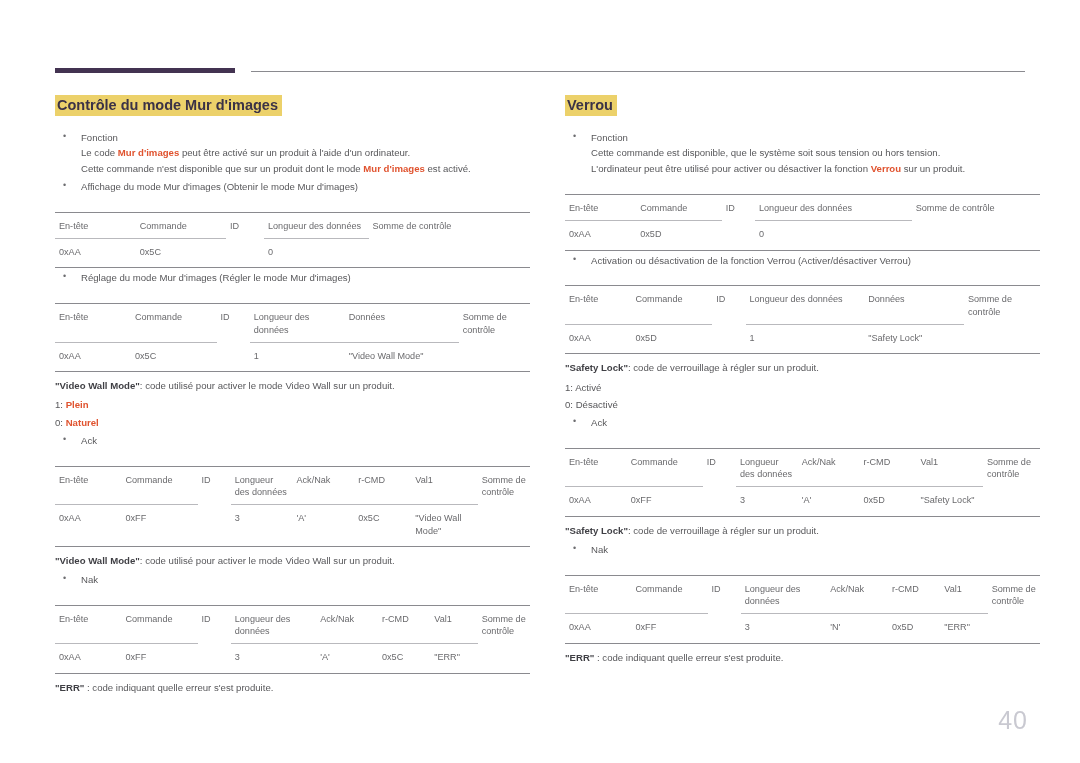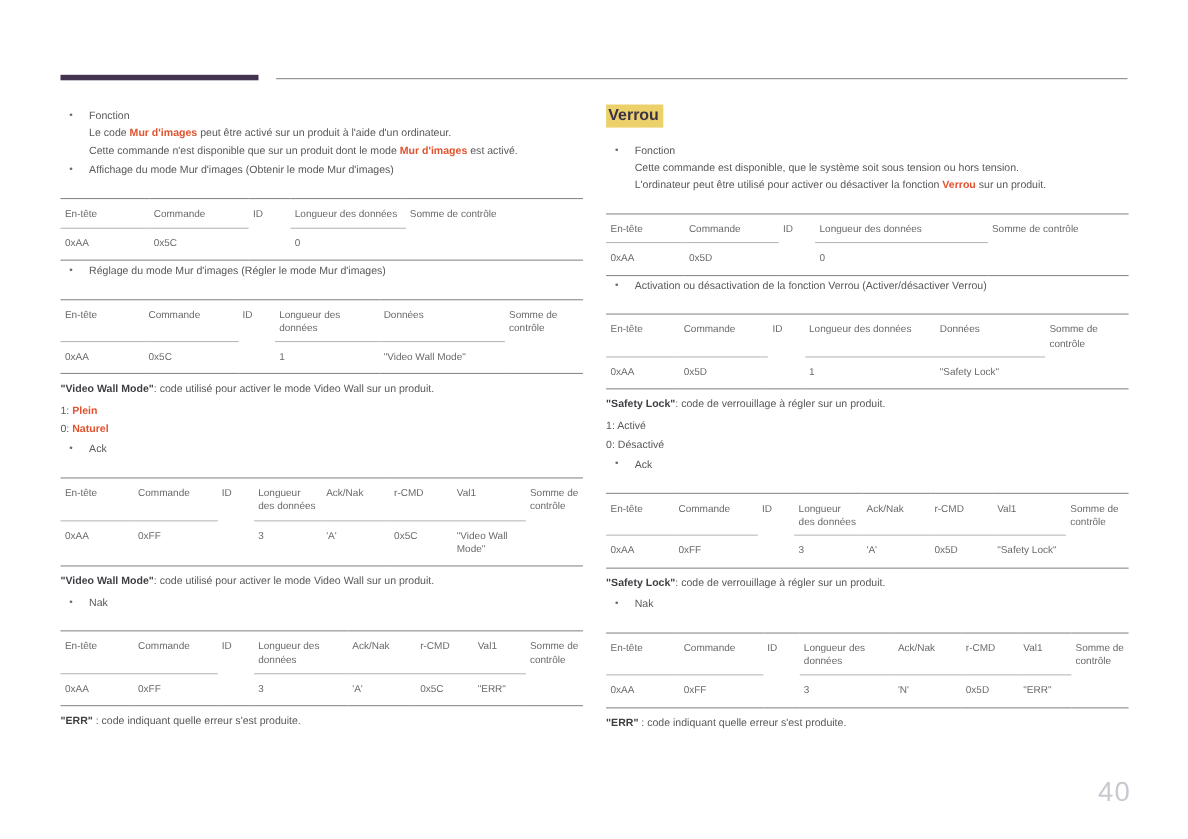--- a/index.html
+++ b/index.html
@@ -46,21 +46,21 @@
     background: #8a8a8f;
   }
 
   
   .col {
     position: absolute;
     top: 96px;
     width: 475px;
   }
   .col-left  { left: 55px; }
-  .col-right { left: 551px; }
+  .col-right { left: 565px; }
 
   
   h2.section-title {
     margin: 0 0 14px 0;
     font-size: 14.5px;
     font-weight: bold;
     color: #3b3246;
     line-height: 1.35;
   }
   h2.section-title span.hl {
@@ -171,20 +171,23 @@
 
 <div class="page">
 
   <div class="header-rules">
     <div class="hdr-bar-dark"></div>
     <div class="hdr-bar-thin"></div>
   </div>
 
   <div class="col col-left">
 
+    <h2 class="section-title">
+      <span class="hl">Contrôle du mode Mur d'images</span>
+    </h2>
 
     <div class="bullet">
       <span>Fonction</span>
       <span class="sub"><span>Le code </span><b class="em-red">Mur d'images</b><span> peut être activé sur un produit à l'aide d'un ordinateur.</span></span>
       <span class="sub"><span>Cette commande n'est disponible que sur un produit dont le mode </span><b class="em-red">Mur d'images</b><span> est activé.</span></span>
     </div>
 
     <div class="bullet">
       <span>Affichage du mode Mur d'images (Obtenir le mode Mur d'images)</span>
     </div>

